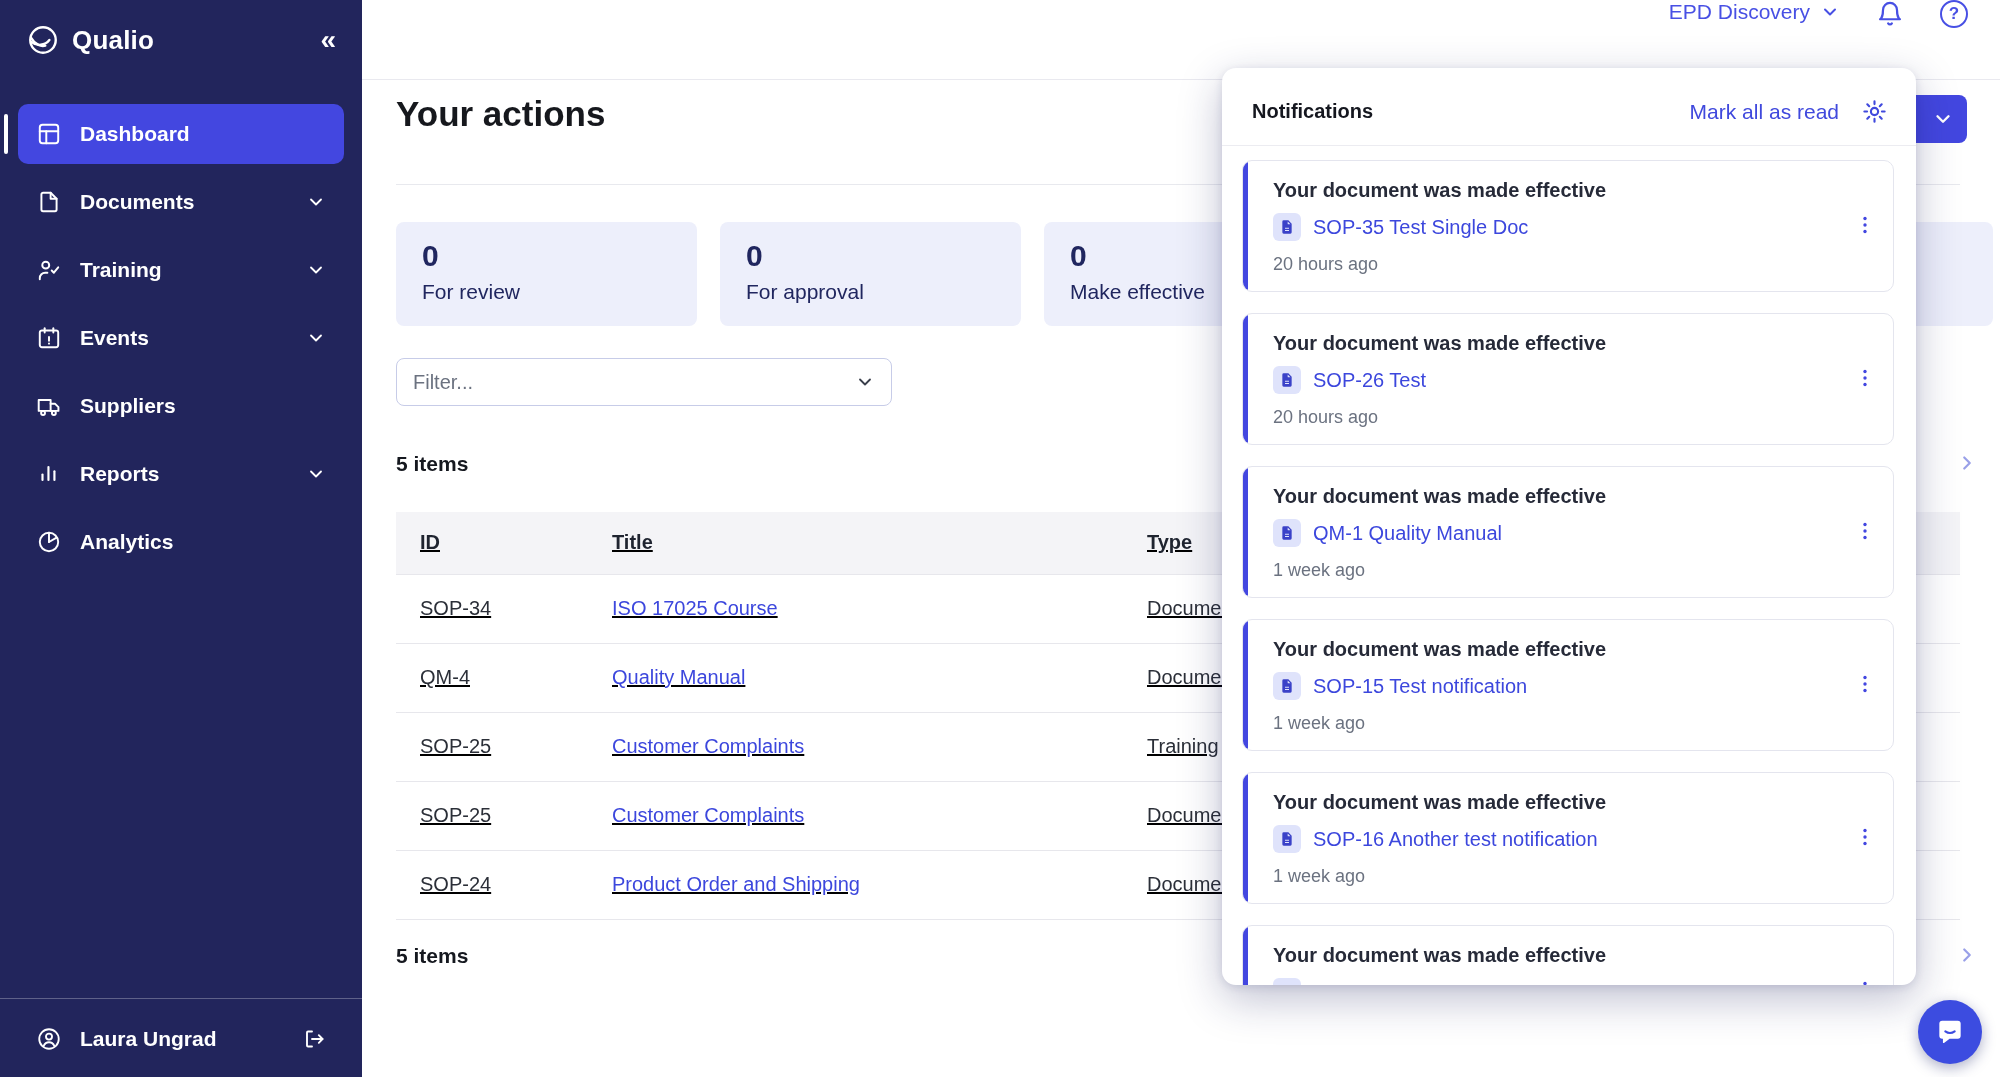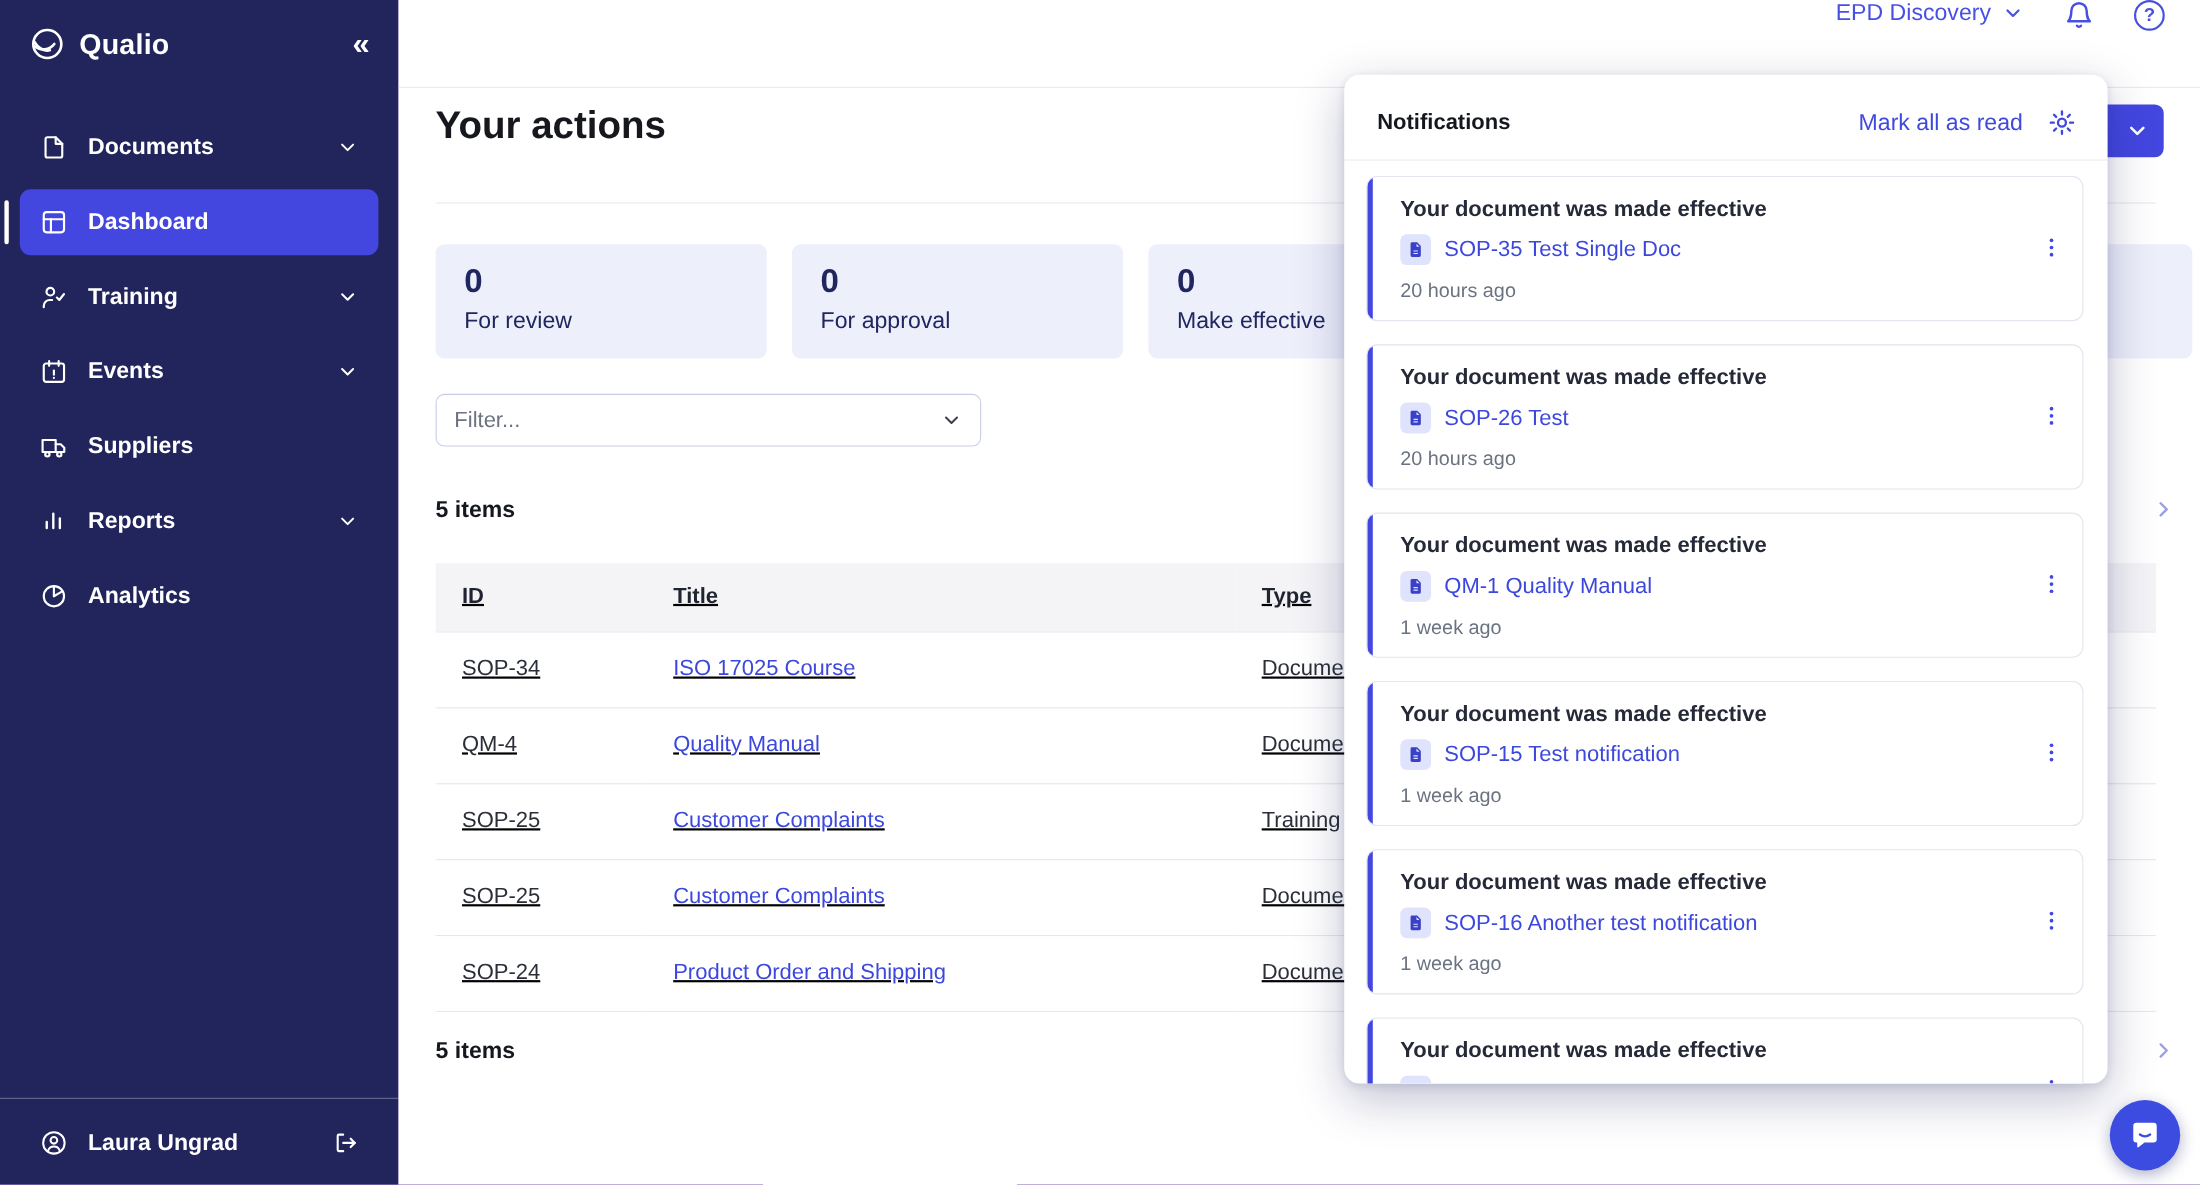--- a/index.html
+++ b/index.html
@@ -93,37 +93,37 @@
       <svg class="logo-mark" viewBox="0 0 24 24" fill="none" stroke="#fff" stroke-width="1.7" stroke-linecap="round">
         <circle cx="12" cy="12" r="9"></circle>
         <path d="M4 13.5c3.5 3 9.5 2.5 12.5-1.5"></path>
         <path d="M3.6 10.5c2.5 4.5 7 6.5 10 5.5"></path>
       </svg>
       <span class="logo-text">Qualio</span>
       <span class="collapse-btn">«</span>
     </div>
 
     <nav class="nav">
+      <div class="nav-item active">
+        <svg viewBox="0 0 24 24" fill="none" stroke="#fff" stroke-width="1.8" stroke-linecap="round" stroke-linejoin="round">
+          <rect x="3.5" y="3.5" width="17" height="17" rx="2.5"></rect>
+            <line x1="3.5" y1="9.5" x2="20.5" y2="9.5"></line>
+            <line x1="9.5" y1="9.5" x2="9.5" y2="20.5"></line>
+        </svg>
+        <span>Dashboard</span>
+      </div>
       <div class="nav-item">
         <svg viewBox="0 0 24 24" fill="none" stroke="#fff" stroke-width="1.8" stroke-linecap="round" stroke-linejoin="round">
           <path d="M13.5 3.5h-7a1.5 1.5 0 0 0-1.5 1.5v14a1.5 1.5 0 0 0 1.5 1.5h11a1.5 1.5 0 0 0 1.5-1.5V9z"></path>
             <polyline points="13.5 3.5 13.5 9 19 9"></polyline>
         </svg>
         <span>Documents</span>
         <svg class="chev" viewBox="0 0 24 24" fill="none" stroke="#fff" stroke-width="2.2" stroke-linecap="round" stroke-linejoin="round">
             <polyline points="6 9 12 15 18 9"></polyline>
           </svg>
-      </div>
-      <div class="nav-item active">
-        <svg viewBox="0 0 24 24" fill="none" stroke="#fff" stroke-width="1.8" stroke-linecap="round" stroke-linejoin="round">
-          <rect x="3.5" y="3.5" width="17" height="17" rx="2.5"></rect>
-            <line x1="3.5" y1="9.5" x2="20.5" y2="9.5"></line>
-            <line x1="9.5" y1="9.5" x2="9.5" y2="20.5"></line>
-        </svg>
-        <span>Dashboard</span>
       </div>
       <div class="nav-item">
         <svg viewBox="0 0 24 24" fill="none" stroke="#fff" stroke-width="1.8" stroke-linecap="round" stroke-linejoin="round">
           <circle cx="9" cy="7.5" r="3.2"></circle>
             <path d="M3.5 20.5v-1a5 5 0 0 1 5-5h2"></path>
             <polyline points="14.5 12.5 16.5 14.5 20.5 9.5"></polyline>
         </svg>
         <span>Training</span>
         <svg class="chev" viewBox="0 0 24 24" fill="none" stroke="#fff" stroke-width="2.2" stroke-linecap="round" stroke-linejoin="round">
             <polyline points="6 9 12 15 18 9"></polyline>

